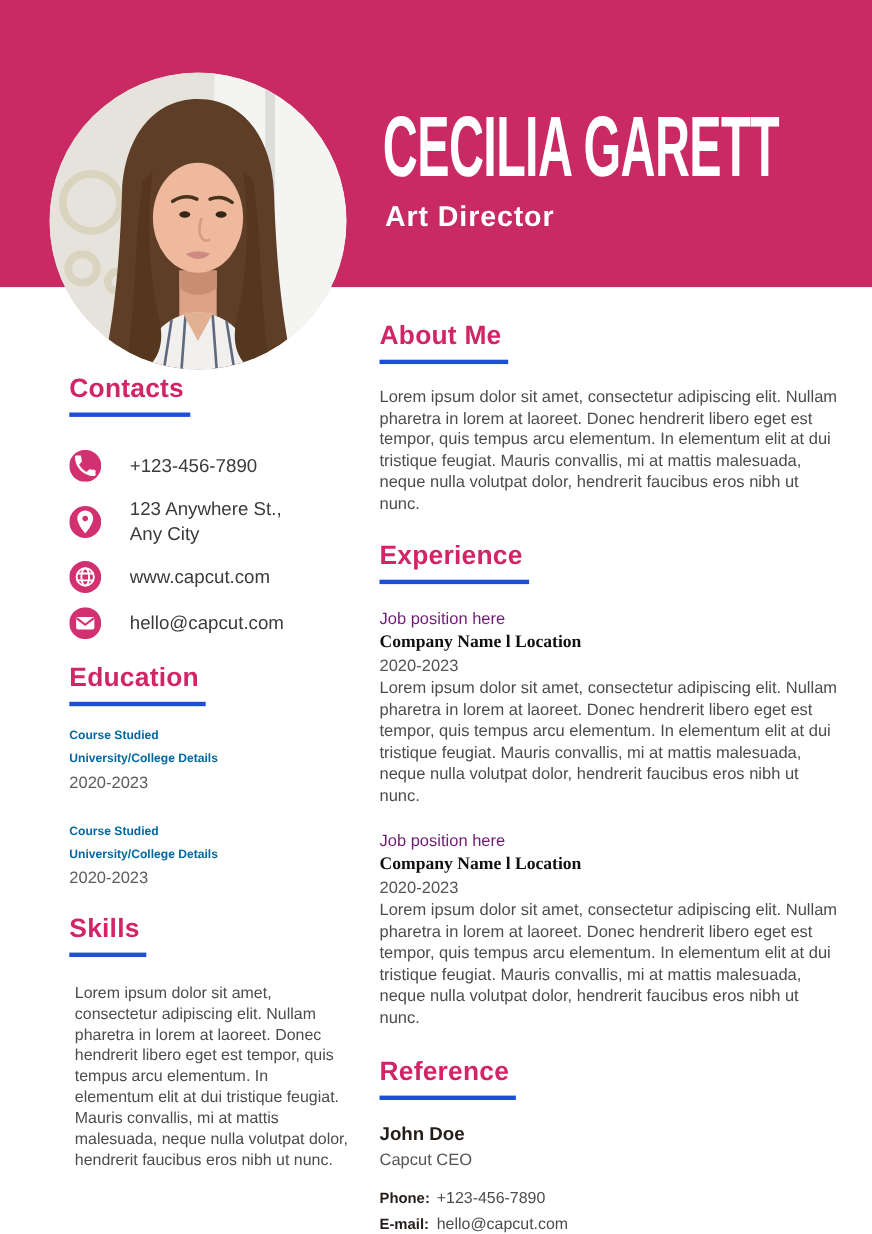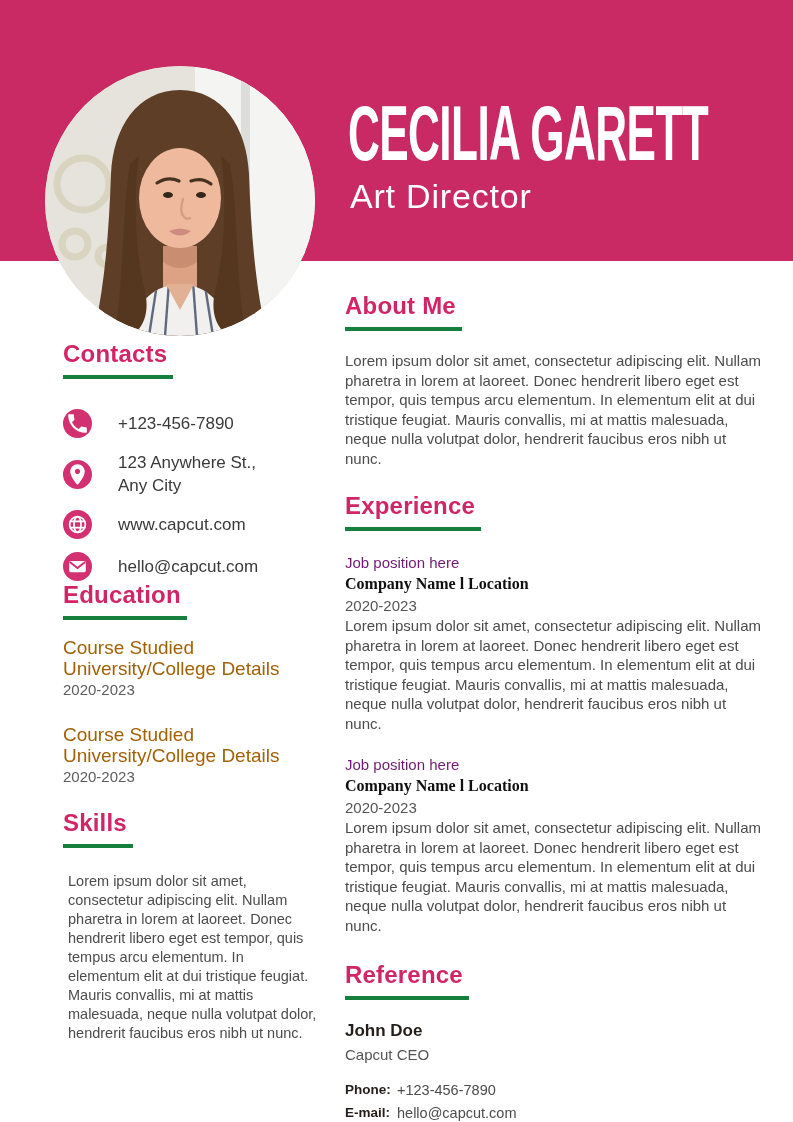--- a/index.html
+++ b/index.html
@@ -15,40 +15,40 @@
     border-radius:50%; overflow:hidden; background:#e6e3dc;
   }
   .photo-wrap svg { display:block; width:100%; height:100%; }
   .name {
     position:absolute; left:348px; top:94px; color:#ffffff;
     font-size:78px; font-weight:700; line-height:78px; white-space:nowrap;
     transform:scaleX(0.565); transform-origin:0 50%; letter-spacing:-1px;
   }
   .job-title {
     position:absolute; left:350px; top:176px; color:#ffffff;
-    font-size:34px; font-weight:400; letter-spacing:0.8px; line-height:40px;
+    font-size:26px; font-weight:700; letter-spacing:0.8px; line-height:40px;
   }
   
   .left-col  { position:absolute; left:63px;  top:340px; width:255px; }
   .right-col { position:absolute; left:345px; top:292px; width:418px; }
   .section-head {
     display:inline-block; font-size:24px; font-weight:700; color:#D22568;
-    border-bottom:4px solid #15803d; padding:0 6px 7px 0; letter-spacing:0.2px;
+    border-bottom:4px solid #1d4ed8; padding:0 6px 7px 0; letter-spacing:0.2px;
   }
   
   .contact-list { margin-top:30px; display:flex; flex-direction:column; gap:13px; }
   .contact-item { display:flex; gap:26px; align-items:center; }
   .contact-icon { width:29px; height:29px; flex:0 0 29px; }
   .contact-icon svg { display:block; width:29px; height:29px; }
   .contact-text { font-size:17px; color:#3a3a3a; line-height:23px; }
   
-  .edu-block { }
+  .edu-block { margin-top:22px; }
   .edu-entry { margin-top:17px; }
   .edu-entry + .edu-entry { margin-top:24px; }
-  .edu-course, .edu-school { font-size:19px; font-weight:400; color:#a16207; line-height:21px; }
+  .edu-course, .edu-school { font-size:11px; font-weight:700; color:#0369a1; line-height:21px; }
   .edu-years { font-size:15px; color:#5d5d5d; line-height:21px; }
   
   .skills-block { margin-top:22px; }
   .skills-text { margin-top:24px; padding-left:5px; font-size:14.5px; line-height:19px; color:#4c4c4c; }
   
   .about-text { margin-top:20px; font-size:15px; line-height:19.5px; color:#4c4c4c; }
   .exp-block { margin-top:24px; }
   .exp-entry { margin-top:21px; }
   .exp-position { font-size:15px; color:#701a75; line-height:21px; }
   .exp-company  { font-size:16px; font-weight:700; color:#101010; line-height:22px;font-family:Liberation Serif, serif; }

